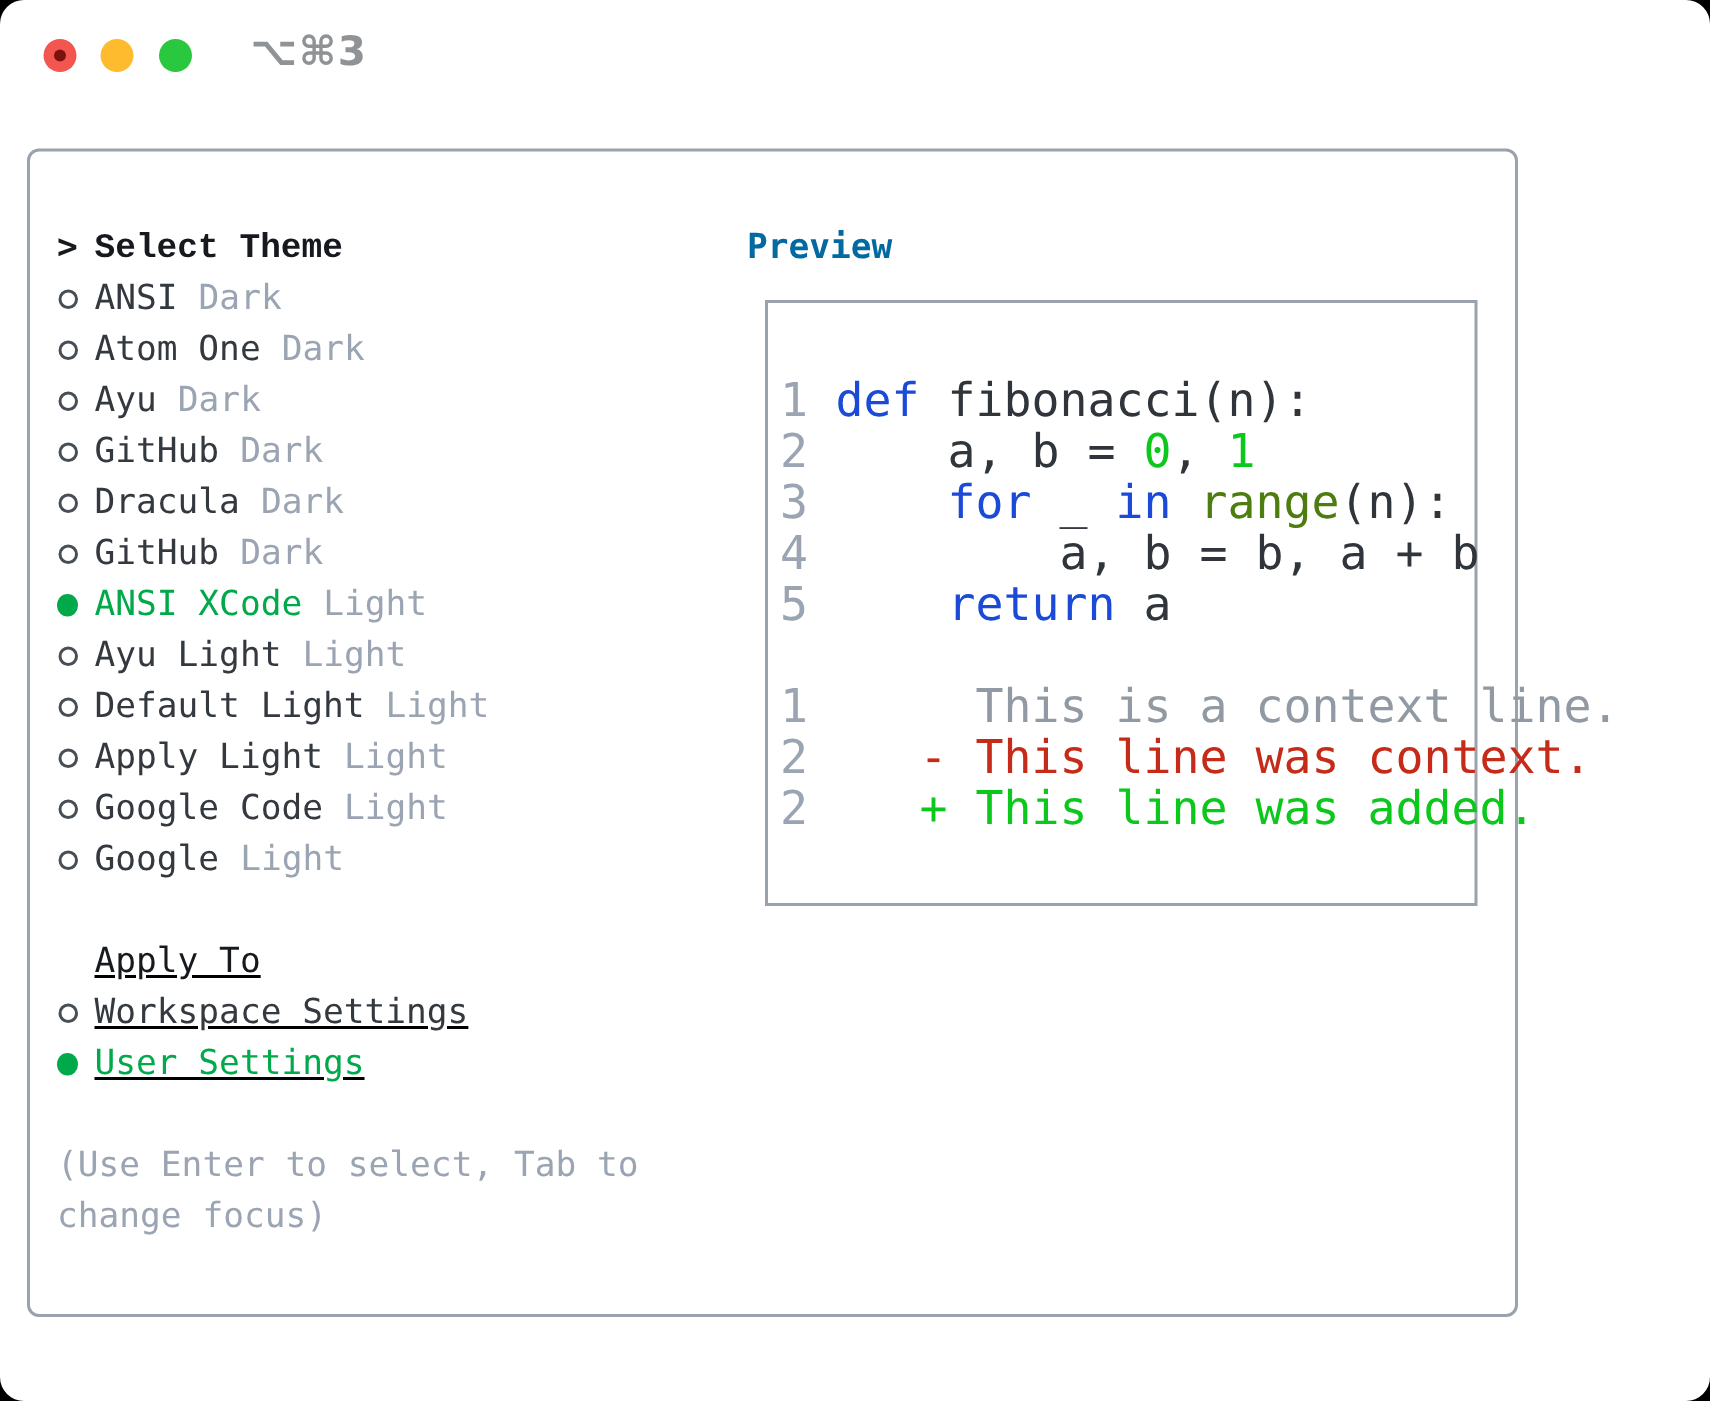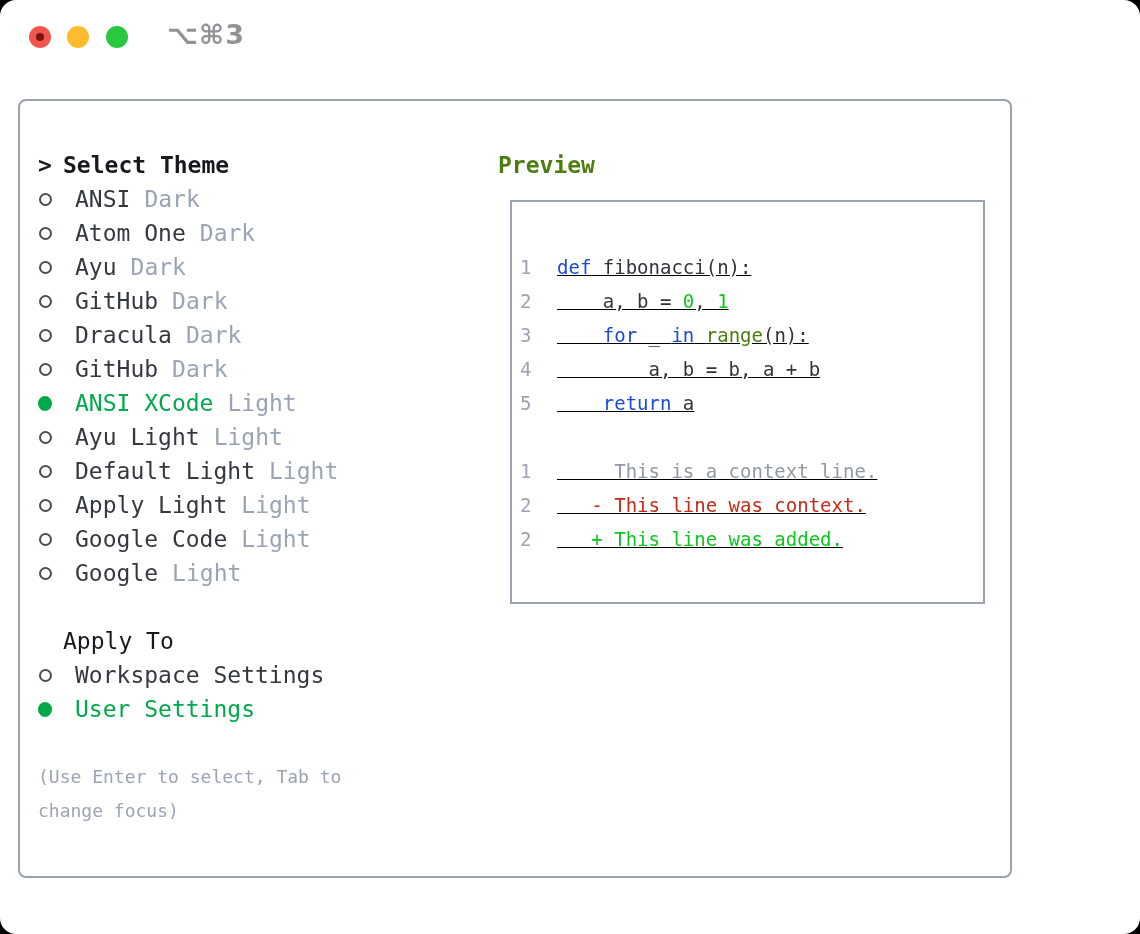--- a/index.html
+++ b/index.html
@@ -27,44 +27,44 @@
   .panel {
     position:absolute; left:18px; top:99px; width:994px; height:779px;
     border:2px solid #9aa3ad; border-radius:8px; background:#fff;
   }
 
   .row { height:34px; display:flex; align-items:center; font-size:23px; white-space:pre; }
   .bullet-slot { width:14px; margin-right:11px; flex:none; display:flex; align-items:center; justify-content:center; }
   .radio-off { width:13px; height:13px; border:2px solid #474e55; border-radius:50%; }
   .radio-on  { width:15px; height:15px; background:#00a94a; border-radius:50%; }
   .hdr-prefix { font-weight:700; color:#16191d; font-size:23px; }
-  .hdr-text   { font-weight:700; color:#16191d; }
+  .hdr-text   { font-weight:700; color:#16191d;font-family:Liberation Mono, monospace; }
   .plain-hdr  { color:#16191d; }
-  .item-name  { color:#33393f;margin-left:12px; }
+  .item-name  { color:#33393f; }
   .item-name.sel { color:#00a94a; }
   .badge { color:#9aa4b2; margin-left:14px;text-align:right; }
 
   .theme-list { position:absolute; left:38px; top:148px; }
-  .apply-list { position:absolute; left:38px; top:624px; }
+  .apply-list { position:absolute; left:38px; top:624px;text-decoration:underline; }
   .help {
     position:absolute; left:38px; top:760px;
-    font-size:18px; line-height:34px; color:#9aa4b2; white-space:pre;
+    font-size:23px; line-height:34px; color:#9aa4b2; white-space:pre;
   }
 
   
   .preview-title {
     position:absolute; left:498px; top:148px; height:34px; line-height:34px;
-    font-size:23px; font-weight:700; color:#4d7c0f;
+    font-size:23px; font-weight:700; color:#0369a1;
   }
   .preview-box {
     position:absolute; left:510px; top:200px; width:475px; height:404px;
     border:2px solid #9aa3ad; background:#fff;
   }
   .code { position:absolute; left:520px; top:250px; }
-  .cl { height:34px; line-height:34px; font-size:19px; white-space:pre;text-decoration:underline; }
+  .cl { height:34px; line-height:34px; font-size:31px; white-space:pre; }
   .lineno { display:inline-block; width:14px; margin-right:23px; color:#9aa4b2; }
   .s-fg  { color:#2f353a; }
   .s-kw  { color:#1b4ad9; }
   .s-num { color:#0cc71c; }
   .s-fn  { color:#4d7c0f; }
   .s-ctx { color:#919aa3; }
   .s-del { color:#c62a18; }
   .s-add { color:#0cc71c; }
 </style>
 </head>

